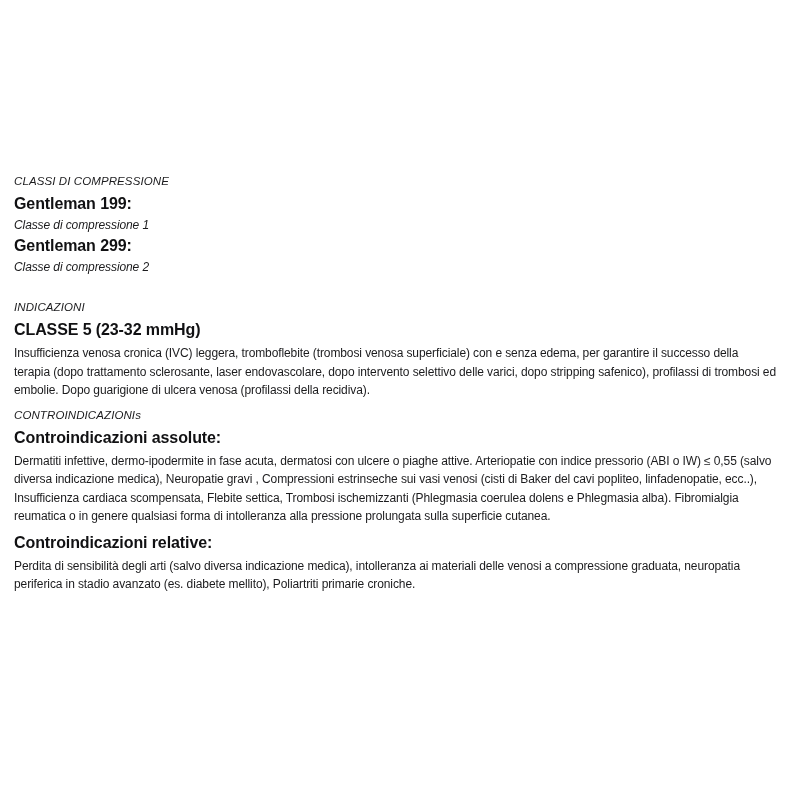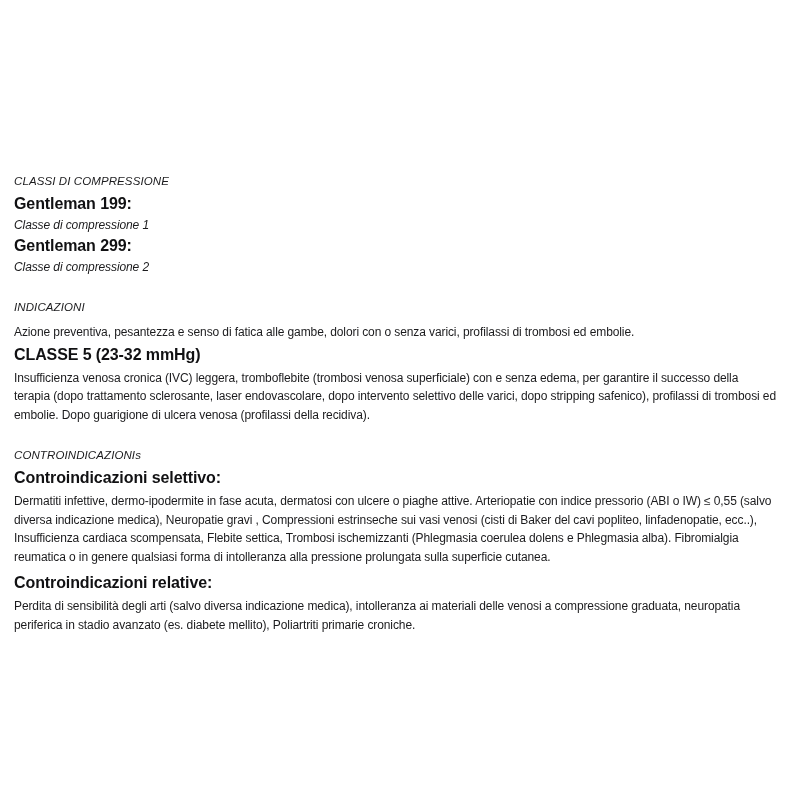--- a/index.html
+++ b/index.html
@@ -19,21 +19,21 @@
     box-sizing: border-box;
     width: 800px;
     height: 800px;
     padding: 174px 24px 0 14px;
     background: #ffffff;
   }
   section.sec {
     margin: 0 0 18px 0;
   }
   section.sec.gap-lg { margin-bottom: 26px; }
-  section.sec.gap-sm { margin-bottom: 24px; }
+  section.sec.gap-sm { margin-bottom: 8px; }
   .sec-heading {
     font-style: italic;
     font-weight: 400;
     font-size: 11.5px;
     line-height: 14px;
     letter-spacing: 0.1px;
     margin: 0 0 9px 0;
     color: #1b1b1d;
   }
   .item-label {
@@ -66,26 +66,25 @@
   <section class="sec gap-lg">
     <h2 class="sec-heading">CLASSI DI COMPRESSIONE</h2>
     <h3 class="item-label">Gentleman 199:</h3>
     <p class="item-text compact">Classe di compressione 1</p>
     <h3 class="item-label">Gentleman 299:</h3>
     <p class="item-text compact">Classe di compressione 2</p>
   </section>
 
   <section class="sec gap-sm">
     <h2 class="sec-heading">INDICAZIONI</h2>
-    <p class="item-text">Azione preventiva, pesantezza e senso di fatica alle gambe, dolori con o senza varici, profilassi di trombosi ed embolie.</p>
     <h3 class="item-label">CLASSE 5 (23-32 mmHg)</h3>
     <p class="item-text">Insufficienza venosa cronica (IVC) leggera, tromboflebite (trombosi venosa superficiale) con e senza edema, per garantire il successo della terapia (dopo trattamento sclerosante, laser endovascolare, dopo intervento selettivo delle varici, dopo stripping safenico), profilassi di trombosi ed embolie. Dopo guarigione di ulcera venosa (profilassi della recidiva).</p>
   </section>
 
   <section class="sec">
     <h2 class="sec-heading">CONTROINDICAZIONIs</h2>
-    <h3 class="item-label">Controindicazioni selettivo:</h3>
+    <h3 class="item-label">Controindicazioni assolute:</h3>
     <p class="item-text">Dermatiti infettive, dermo-ipodermite in fase acuta, dermatosi con ulcere o piaghe attive. Arteriopatie con indice pressorio (ABI o IW) ≤ 0,55 (salvo diversa indicazione medica), Neuropatie gravi , Compressioni estrinseche sui vasi venosi (cisti di Baker del cavi popliteo, linfadenopatie, ecc..), Insufficienza cardiaca scompensata, Flebite settica, Trombosi ischemizzanti (Phlegmasia coerulea dolens e Phlegmasia alba). Fibromialgia reumatica o in genere qualsiasi forma di intolleranza alla pressione prolungata sulla superficie cutanea.</p>
     <h3 class="item-label mt">Controindicazioni relative:</h3>
     <p class="item-text">Perdita di sensibilità degli arti (salvo diversa indicazione medica), intolleranza ai materiali delle venosi a compressione graduata, neuropatia periferica in stadio avanzato (es. diabete mellito), Poliartriti primarie croniche.</p>
   </section>
 
 </div>
 
 </body></html>

